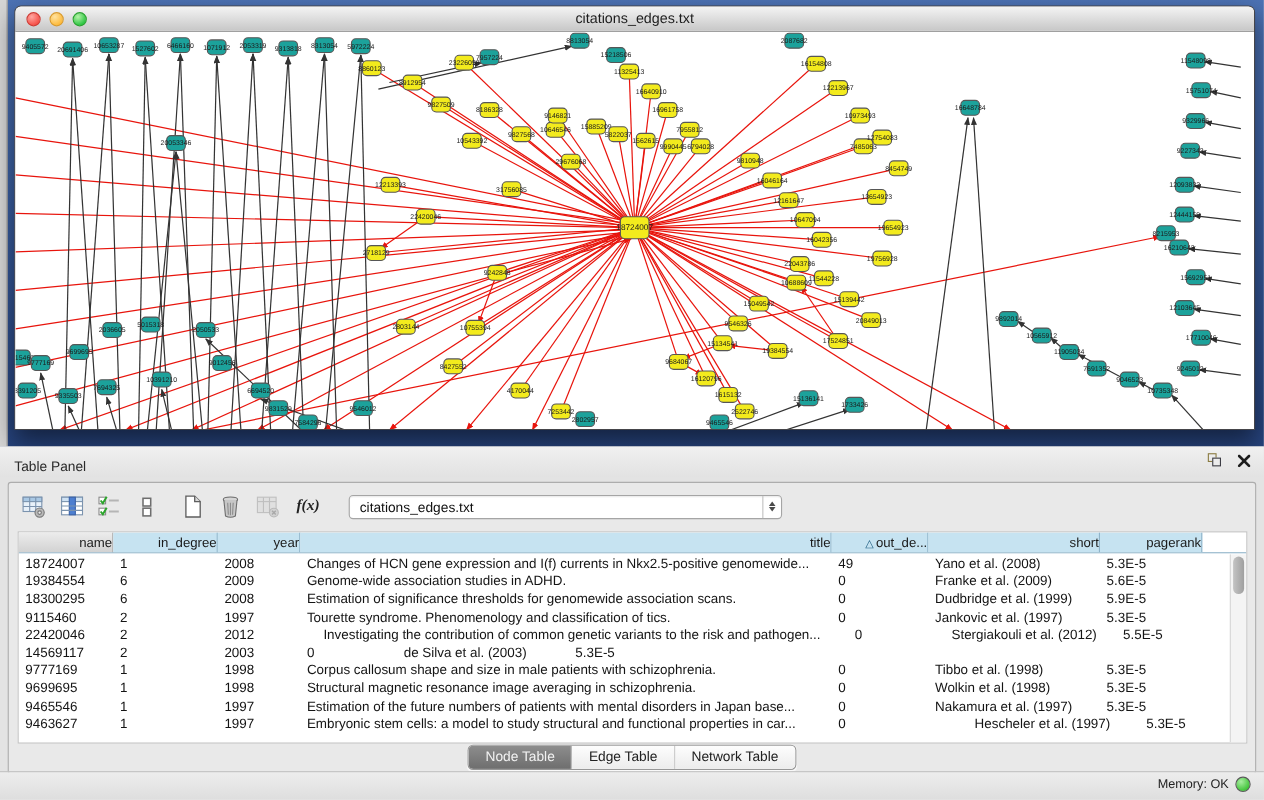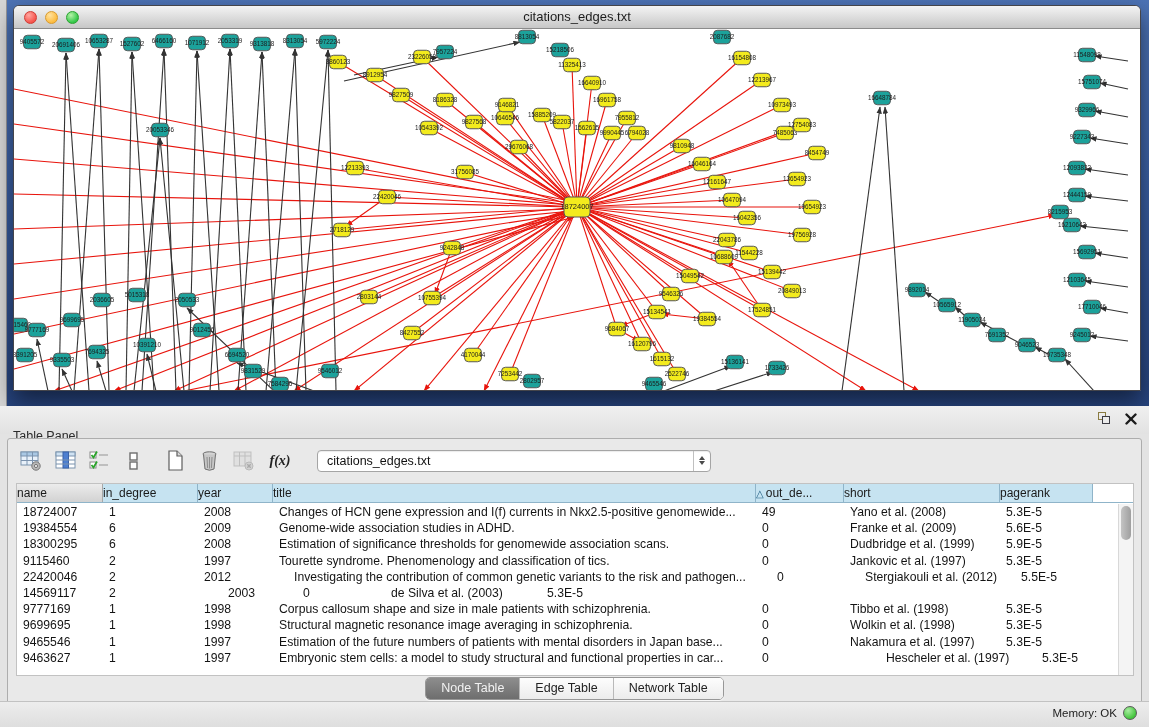--- a/index.html
+++ b/index.html
@@ -23,42 +23,42 @@
   .light.yellow { background:radial-gradient(circle at 35% 30%, #ffe2a0, #fdbc40 70%); border:1px solid #d89a2e; }
   .light.green  { background:radial-gradient(circle at 35% 30%, #b6f3a8, #33c748 70%); border:1px solid #2aa22f; }
   .canvas { position:absolute; left:0; top:23px; width:1126px; height:361px; background:#ffffff; overflow:hidden; }
   .canvas svg { display:block; }
 
   
   .table-section { position:absolute; left:0; top:406px; width:1149px; height:321px; background:#e3e3e3; }
   .splitter-nub { position:absolute; left:566px; top:0px; width:0; height:0;
     border-left:5px solid transparent; border-right:5px solid transparent; border-bottom:6px solid #6f6f74; opacity:.8; }
   .tp-titlebar { height:28px; background:linear-gradient(#f0f0f0,#e2e2e2); position:relative; }
-  .tp-title { position:absolute; left:13px; top:23px; font-size:12.5px; color:#2a2a2a; }
+  .tp-title { position:absolute; left:13px; top:11px; font-size:12.5px; color:#2a2a2a; }
   .tp-controls { position:absolute; right:12px; top:6px; display:flex; align-items:center; gap:14px; }
   .float-icon { position:relative; width:13px; height:13px; display:inline-block; }
   .float-icon .back  { position:absolute; left:0; top:0; width:8px; height:8px; border:1.4px solid #8a7b40; background:transparent; }
   .float-icon .front { position:absolute; left:4px; top:4px; width:8px; height:8px; border:1.4px solid #3c3c44; background:#ececec; }
 
   .tp-body { position:absolute; left:7px; top:32px; width:1135px; height:266px;
     background:#e9e9e9; border:1px solid #adadad; border-radius:3px; }
   .tp-toolbar { height:43px; display:flex; align-items:center; padding-left:9px; }
   .tool-btn { width:28px; height:28px; display:flex; align-items:center; justify-content:center; margin-right:6px; border-radius:3px; }
   .fx-label { font-family:"Liberation Serif", serif; font-style:italic; font-weight:bold; font-size:14px; color:#222; }
   .combo { margin-left:14px; width:394px; height:22px; background:#fff; border:1px solid #a5a5a5; border-radius:4px;
     position:relative; font-size:12.5px; color:#111; line-height:20px; padding-left:9px; box-shadow:inset 0 1px 1px rgba(0,0,0,.08); }
   .combo-step { position:absolute; right:0; top:0; width:17px; height:20px; border-left:1px solid #c0c0c0;
     display:flex; flex-direction:column; align-items:center; justify-content:center; gap:1px; }
   .tri-up { width:0; height:0; border-left:3.5px solid transparent; border-right:3.5px solid transparent; border-bottom:4px solid #4a4a4a; }
   .tri-dn { width:0; height:0; border-left:3.5px solid transparent; border-right:3.5px solid transparent; border-top:4px solid #4a4a4a; }
 
   .table-wrap { position:absolute; left:8px; top:44px; width:1118px; height:193px; background:#fff;
     border:1px solid #c2c2c2; overflow:hidden; }
   .thead { display:flex; height:19px; border-bottom:1px solid #8fb4c9; }
-  .th { font-size:12px; color:#1a1a1a; text-align:left; line-height:18px;
+  .th { font-size:12px; color:#1a1a1a; text-align:right; line-height:18px;
     background:#c6e3f1; border-right:1px solid #8fb4c9; overflow:hidden; white-space:nowrap; flex:0 0 auto; }
   .th.gray { background:linear-gradient(#ececec,#d2d2d2); border-right:1px solid #a8a8a8; }
   .sort-tri { color:#1d5d80; font-size:10px; margin-right:2px; }
   .tbody { position:absolute; left:0; top:20px; right:15px; bottom:0; }
   .tr { display:flex; height:16.2px; line-height:16.2px; background:#fff; }
   .td { font-size:12.2px; color:#141414; padding-left:6px; white-space:nowrap; overflow:hidden; flex:0 0 auto; }
   .vscroll { position:absolute; right:0; top:20px; bottom:0; width:15px; background:#f4f4f4; border-left:1px solid #d8d8d8; }
   .vthumb { position:absolute; left:2px; top:2px; width:10px; height:34px; background:linear-gradient(90deg,#c4c4c4,#9f9f9f); border-radius:6px; }
 
   .tabs-strip { position:absolute; left:0; bottom:3px; width:100%; height:24px; display:flex; justify-content:center; align-items:center; }
@@ -824,21 +824,21 @@
             <div class="td" style="width: 95px;">2</div>
             <div class="td" style="width: 75px;">2012</div>
             <div class="td" style="width: 483px; margin-left: 15px;">Investigating the contribution of common genetic variants to the risk and pathogen...</div>
             <div class="td" style="width: 88px;">0</div>
             <div class="td" style="width: 156px;">Stergiakouli et al. (2012)</div>
             <div class="td" style="width: 93px;">5.5E-5</div>
           </div>
           <div class="tr">
             <div class="td" style="width: 86px;">14569117</div>
             <div class="td" style="width: 95px;">2</div>
-            <div class="td" style="width: 75px; margin-left: 24px;">2003</div>
+            <div class="td" style="width: 75px;">2003</div>
             <div class="td" style="width: 88px;">0</div>
             <div class="td" style="width: 156px;">de Silva et al. (2003)</div>
             <div class="td" style="width: 93px;">5.3E-5</div>
           </div>
           <div class="tr">
             <div class="td" style="width: 86px;">9777169</div>
             <div class="td" style="width: 95px;">1</div>
             <div class="td" style="width: 75px;">1998</div>
             <div class="td" style="width: 483px;">Corpus callosum shape and size in male patients with schizophrenia.</div>
             <div class="td" style="width: 88px;">0</div>

